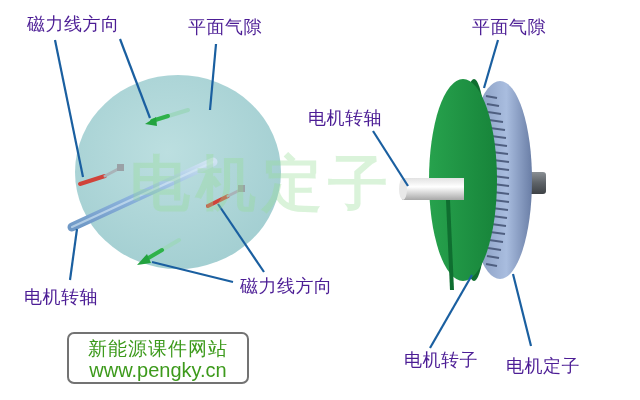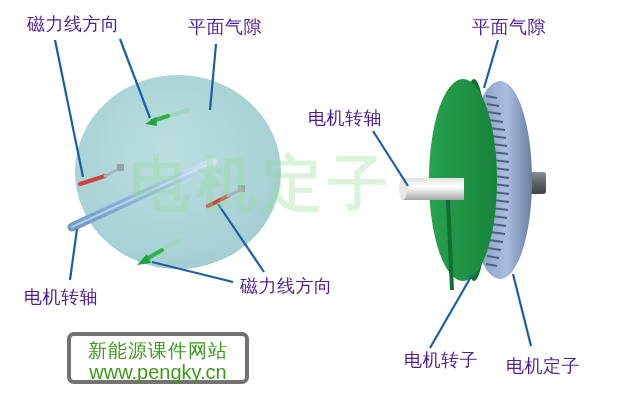--- a/index.html
+++ b/index.html
@@ -1,19 +1,19 @@
 <!DOCTYPE html>
 <html><head>
 <meta charset="utf-8">
 <style>
   html,body{margin:0;padding:0;background:#ffffff;}
   body{width:640px;height:400px;position:relative;overflow:hidden;font-family:"DejaVu Sans",sans-serif;}
   .canvas{position:absolute;left:0;top:0;width:640px;height:400px;}
   .label{position:absolute;color:#4c1d95;font-size:18px;line-height:20px;white-space:nowrap;letter-spacing:0.5px;}
-  .brand{position:absolute;left:67px;top:332px;width:182px;height:52px;border:4px solid #737373;border-radius:7px;background:#fff;box-sizing:border-box;text-align:center;color:#3d9a1c;}
+  .brand{position:absolute;left:67px;top:332px;width:182px;height:52px;border:2px solid #737373;border-radius:7px;background:#fff;box-sizing:border-box;text-align:center;color:#3d9a1c;}
   .brand .l1{font-size:19px;line-height:22px;margin-top:3px;letter-spacing:1px;}
   .brand .l2{font-size:20px;line-height:22px;font-family:Liberation Sans, sans-serif;}
   .watermark{position:absolute;left:130px;top:148px;color:rgba(150,220,150,0.35);font-size:60px;line-height:70px;letter-spacing:6px;font-weight:bold;white-space:nowrap;}
 </style>
 </head>
 <body>
 
 <svg class="canvas" width="640" height="400" viewBox="0 0 640 400">
   <defs>
     <radialGradient id="gapGrad" cx="45%" cy="40%" r="65%">

